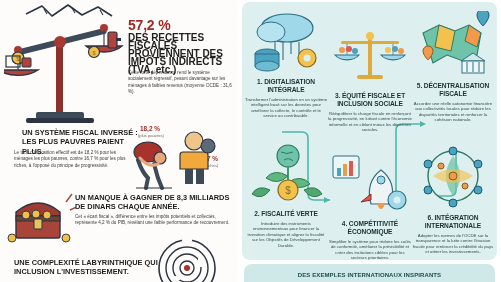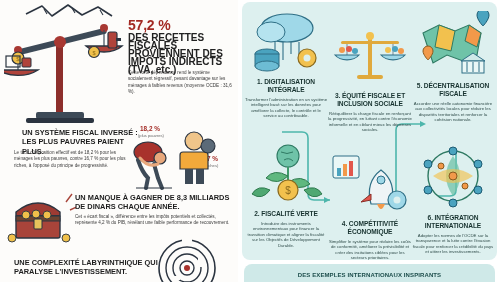--- a/index.html
+++ b/index.html
@@ -123,21 +123,21 @@
       <circle cx="35" cy="32" r="28" fill="none" stroke="#2b3440" stroke-width="1.6"></circle>
       <circle cx="35" cy="32" r="21" fill="none" stroke="#2b3440" stroke-width="1.4"></circle>
       <circle cx="35" cy="32" r="14" fill="none" stroke="#2b3440" stroke-width="1.4"></circle>
       <circle cx="35" cy="32" r="7" fill="none" stroke="#2b3440" stroke-width="1.4"></circle>
       <circle cx="35" cy="32" r="3" fill="#a8322c"></circle>
       <rect x="30" y="2" width="10" height="5" fill="#fdfcfa"></rect>
       <rect x="46" y="22" width="5" height="9" fill="#fdfcfa"></rect>
       <rect x="20" y="40" width="8" height="4" fill="#fdfcfa"></rect>
     </svg>
 
-    <div class="hd4">UNE COMPLEXITÉ LABYRINTHIQUE QUI PARALYSE L'INVESTISSEMENT.</div>
+    <div class="hd4">UNE COMPLEXITÉ LABYRINTHIQUE QUI INCLUSION L'INVESTISSEMENT.</div>
   </div>
 
   <div class="right">
     <div class="rbg"></div>
 
     <svg width="263" height="262" style="position:absolute;left:0;top:0;">
       <path d="M44 132 h20 q6 0 6 6 v56 q0 6 6 6 h16" stroke="#4db6ac" stroke-width="1.6" fill="none"></path>
       <polygon points="92 200 86 197 86 203" fill="#4db6ac"></polygon>
       <path d="M128 120 h20 q6 0 6 -6 v-6" stroke="#4db6ac" stroke-width="1.6" fill="none" opacity="0"></path>
       <path d="M140 150 q0 -20 20 -20 h20" stroke="#4db6ac" stroke-width="1.6" fill="none" opacity="0"></path>

